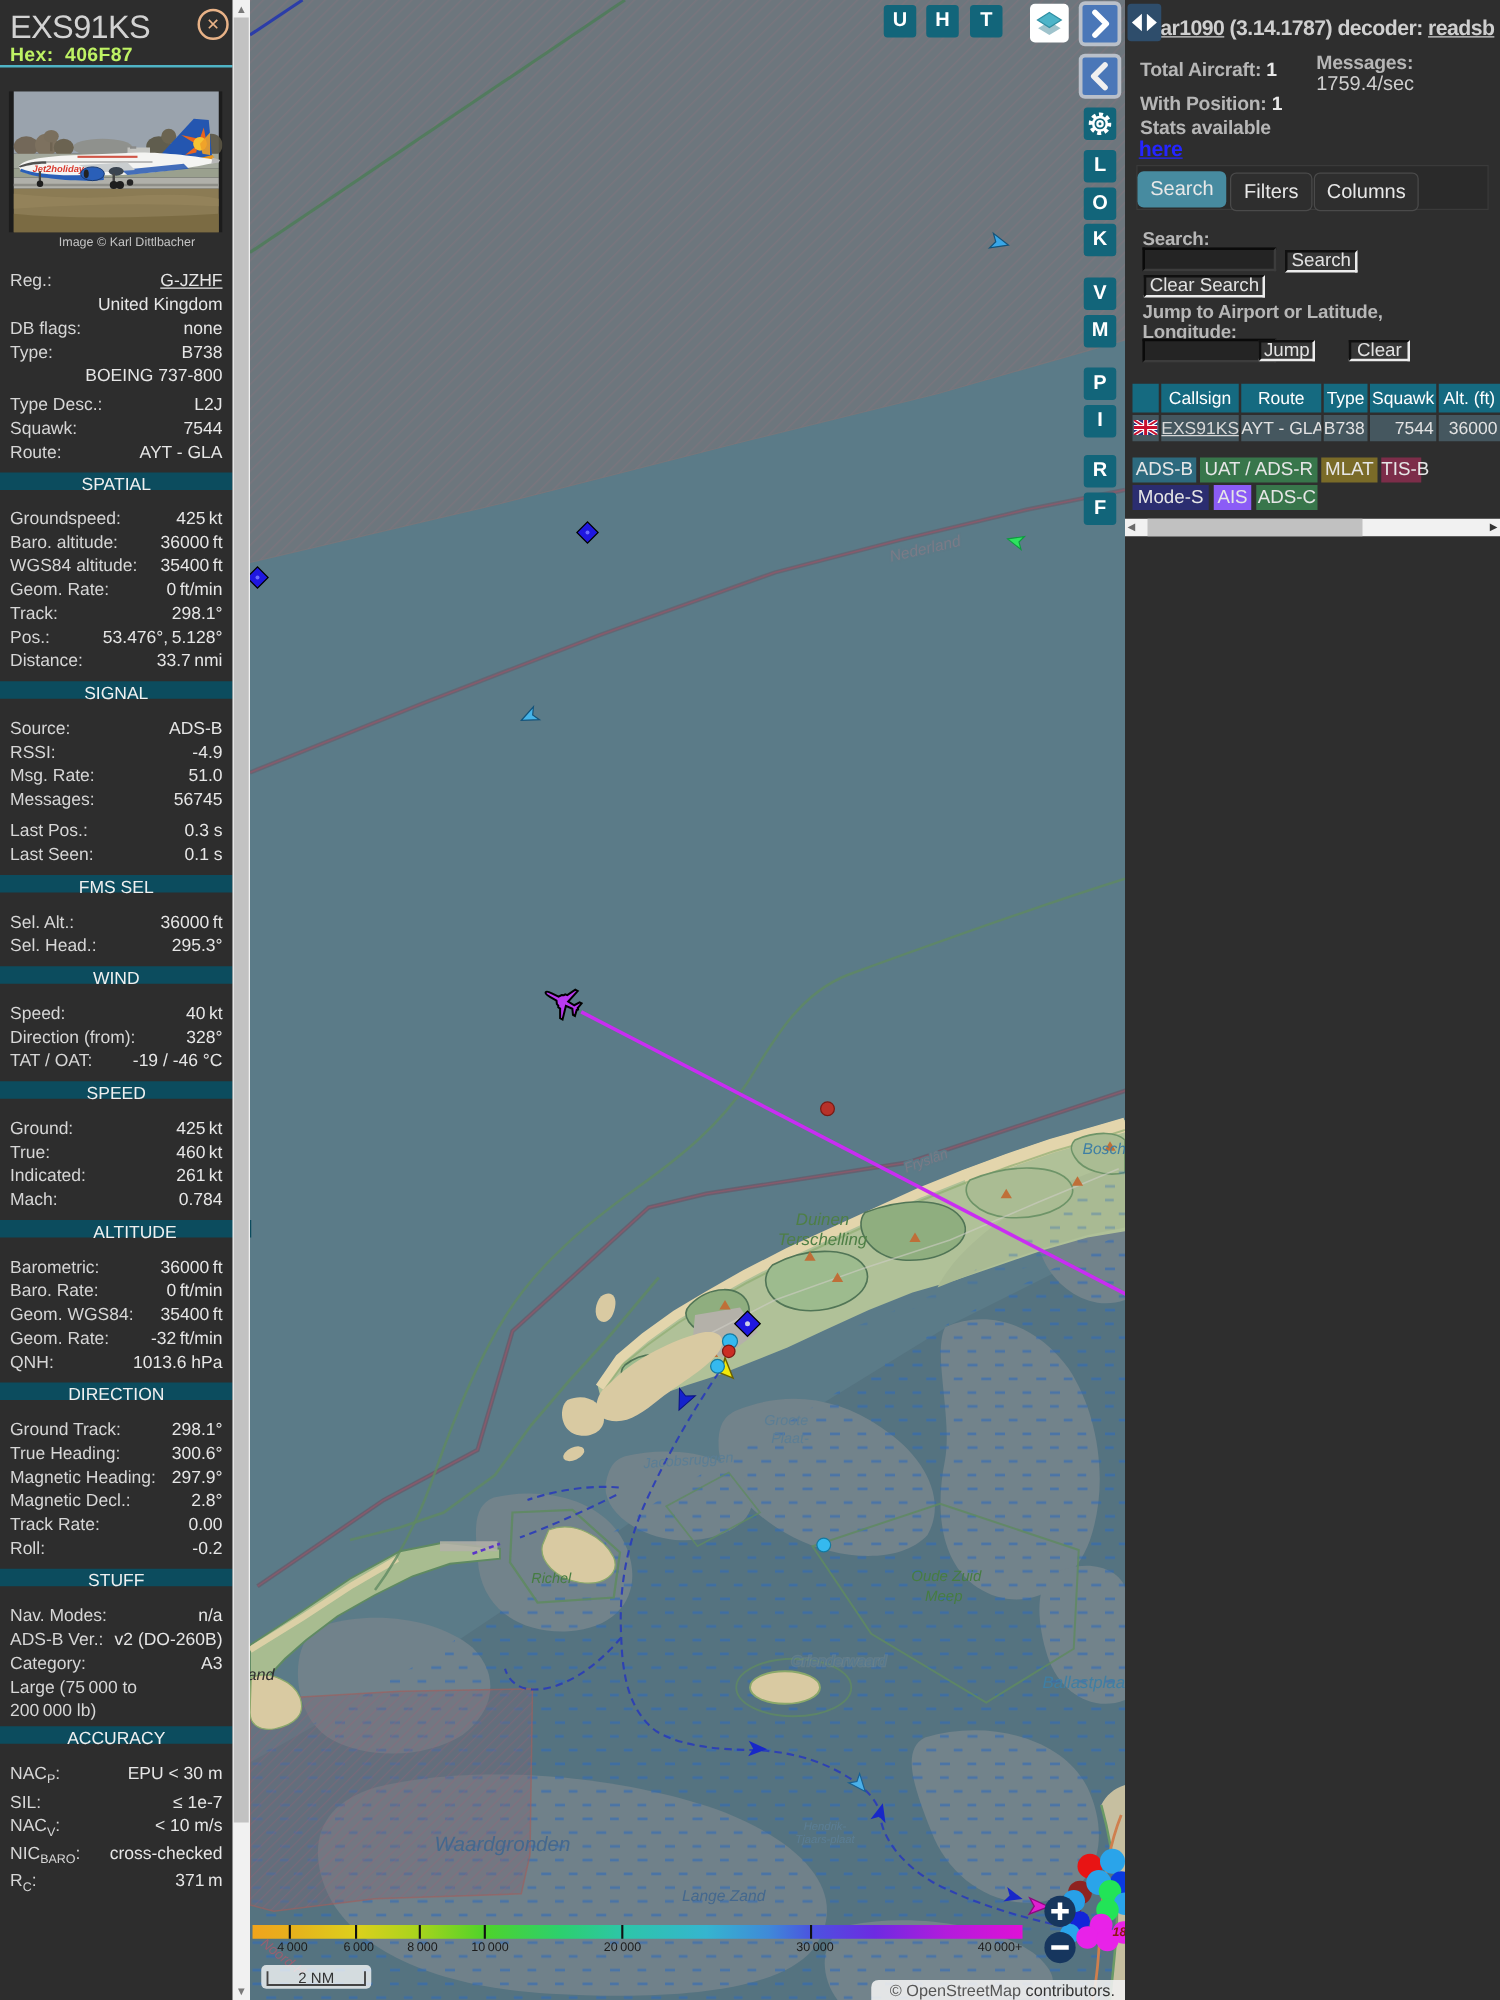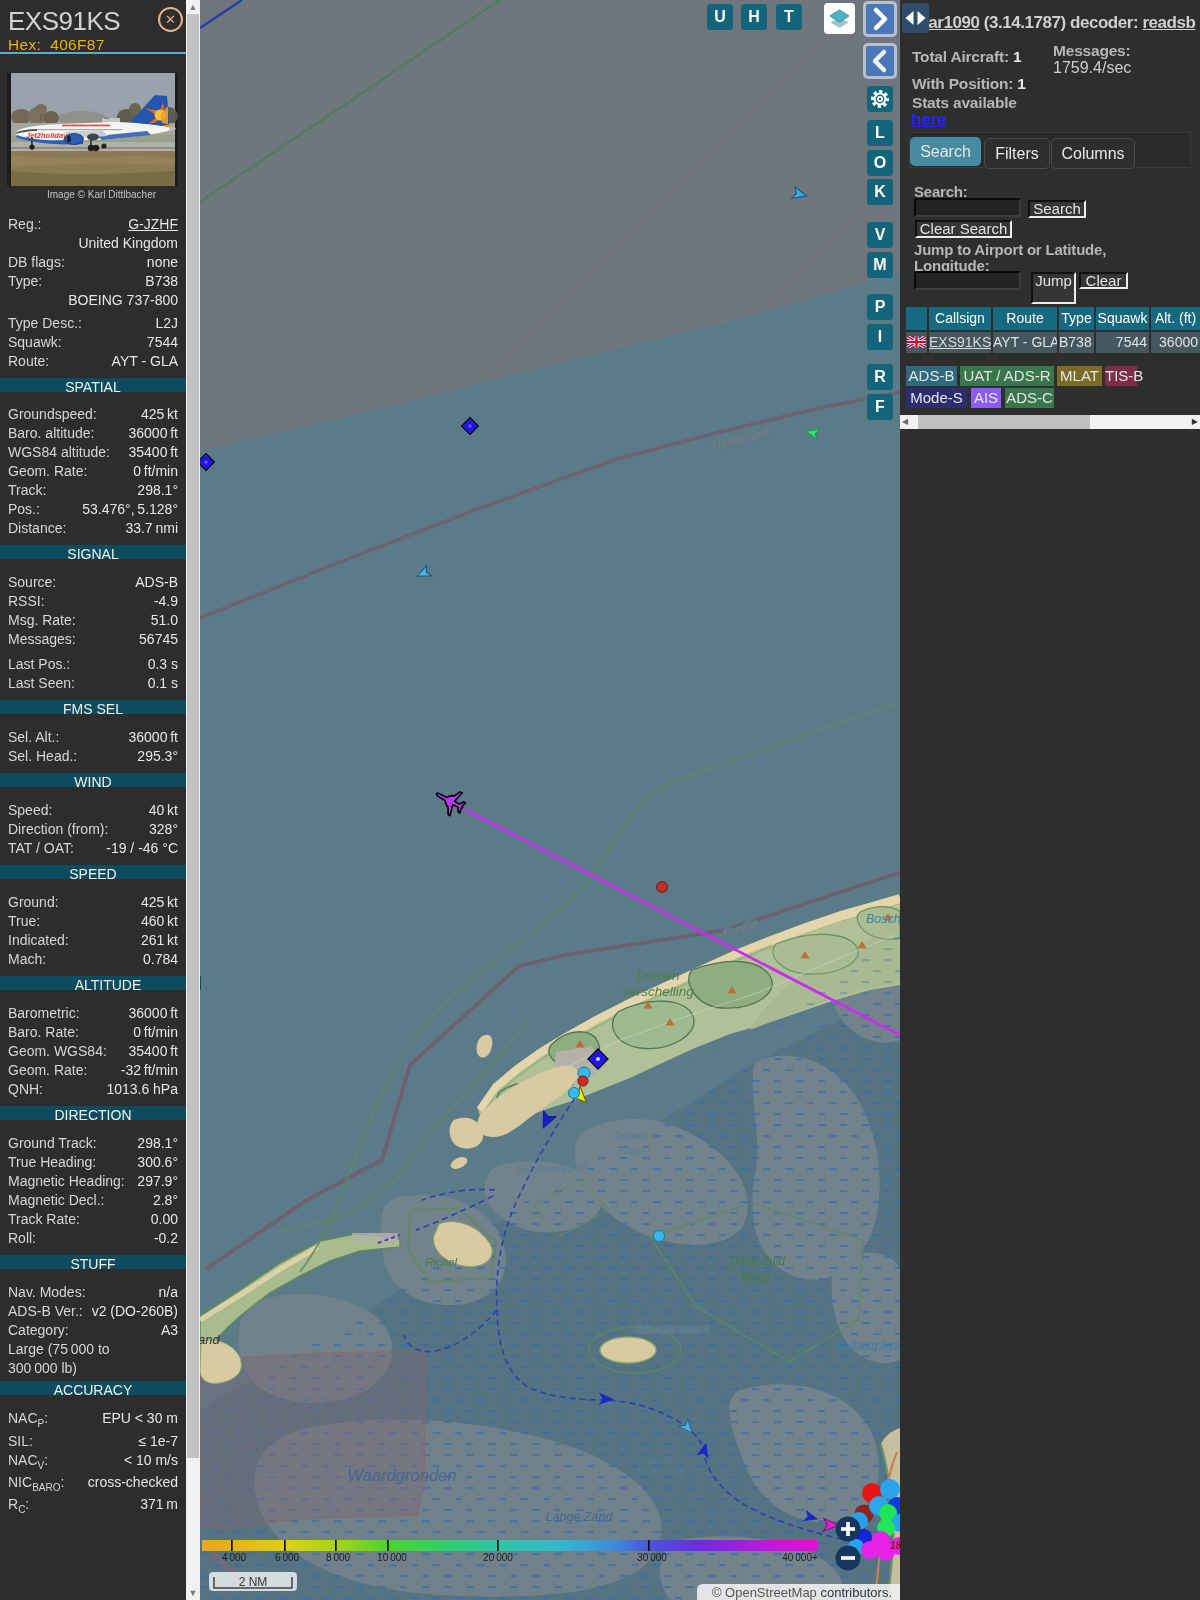--- a/index.html
+++ b/index.html
@@ -5,21 +5,21 @@
 html,body{margin:0;padding:0;width:1200px;height:1600px;overflow:hidden;background:#2e2e2e;font-family:"Liberation Sans",sans-serif;}
 #page{position:relative;width:1200px;height:1600px;}
 #sidebar{position:absolute;left:0;top:0;width:186px;height:1600px;background:#2d2d2d;color:#c8c8c8;}
 #lscroll{position:absolute;left:186px;top:0;width:14px;height:1600px;background:#f1f1f1;}
 #map{position:absolute;left:200px;top:0;width:700px;height:1600px;background:#5b7b88;overflow:hidden;}
 #rpanel{position:absolute;left:900px;top:0;width:300px;height:1600px;background:#2e2e2e;overflow:hidden;}
 .abs{position:absolute;}
 
 #title{position:absolute;left:8px;top:6px;font-size:26px;color:#d2d2d2;letter-spacing:-0.5px;}
 #closeb{position:absolute;left:158px;top:7px;width:21px;height:21px;border:2px solid #e8b287;border-radius:50%;color:#e8b287;text-align:center;line-height:21px;font-size:13px;}
-#hexline{position:absolute;left:8px;top:36px;font-size:15.5px;font-weight:normal;color:#eab308;letter-spacing:0.3px;}
+#hexline{position:absolute;left:8px;top:36px;font-size:15.5px;font-weight:bold;color:#bef264;letter-spacing:0.3px;}
 #teal-hr{position:absolute;left:0px;top:52px;width:186px;height:2px;background:#4fb3c5;}
 #photo{position:absolute;left:7px;top:73px;width:171px;height:113px;}
 #photocap{position:absolute;left:7px;top:189px;font-size:10px;color:#c4c4c4;margin-left:40px;}
 .srow{position:absolute;left:8px;width:170px;font-size:14px;color:#d6d6d6;}
 .srow .lab{float:left;}
 .srow .val{float:right;color:#e6e6e6;}
 .shead{position:absolute;left:0;width:186px;height:14px;background:#0c4c5e;color:#f0f0f0;text-align:center;font-size:14px;line-height:18px;}
 .und{text-decoration:underline;}
 sub{font-size:10px;}
 #learn{position:absolute;left:4px;top:1532px;width:178px;text-align:center;font-size:14px;color:#bdbdbd;line-height:19px;}
@@ -569,21 +569,21 @@
         <span class="val">v2 (DO-260B)</span>
       </div>
     <div class="srow" style="top:1322px;">
         <span class="lab">Category:</span>
         <span class="val">A3</span>
       </div>
     <div class="srow" style="top:1341px;">
         <span class="lab">Large (75 000 to</span>
       </div>
     <div class="srow" style="top:1360px;">
-        <span class="lab">300 000 lb)</span>
+        <span class="lab">200 000 lb)</span>
       </div>
     <div class="shead" style="top:1381px;">ACCURACY</div>
     <div class="srow" style="top:1410px;">
         <span class="lab">NAC<sub>P</sub>:</span>
         <span class="val">EPU &lt; 30 m</span>
       </div>
     <div class="srow" style="top:1433px;">
         <span class="lab">SIL:</span>
         <span class="val">≤ 1e-7</span>
       </div>
@@ -621,21 +621,21 @@
     <div style="position:absolute;left:909px;top:132px;width:282px;height:36px;background:#2a2a2a;border:1px solid #3a3a3a;box-sizing:border-box;"></div>
     <div class="tab" style="left:910px;top:137px;width:71px;background:#478ba0;border-radius:5px;">Search</div>
     <div class="tab" style="left:984px;top:138px;width:64px;background:#2e2e2e;border:1px solid #4a4a4a;border-radius:5px;">Filters</div>
     <div class="tab" style="left:1051px;top:138px;width:82px;background:#2e2e2e;border:1px solid #4a4a4a;border-radius:5px;">Columns</div>
     <div class="rb" style="left:914px;top:184px;font-size:15px;">Search:</div>
     <div class="inp" style="left:914px;top:198px;width:103px;height:15px;"></div>
     <div class="btn3d" style="left:1028px;top:200px;width:58px;height:18px;line-height:14px;">Search</div>
     <div class="btn3d" style="left:915px;top:220px;width:97px;height:18px;line-height:14px;">Clear Search</div>
     <div class="rb" style="left:914px;top:242px;font-size:15px;line-height:15.5px;">Jump to Airport or Latitude,<br>Longitude:</div>
     <div class="inp" style="left:914px;top:271px;width:103px;height:15px;"></div>
-    <div class="btn3d" style="left:1031px;top:272px;width:45px;height:32px;line-height:13px;">Jump</div>
+    <div class="btn3d" style="left:1007px;top:272px;width:45px;height:17px;line-height:13px;">Jump</div>
     <div class="btn3d" style="left:1079px;top:272px;width:49px;height:17px;line-height:13px;">Clear</div>
     <div class="thc" style="left:906px;top:307px;width:21px;"></div>
     <div class="thc" style="left:929px;top:307px;width:62px;">Callsign</div>
     <div class="thc" style="left:993px;top:307px;width:64px;">Route</div>
     <div class="thc" style="left:1059px;top:307px;width:35px;">Type</div>
     <div class="thc" style="left:1096px;top:307px;width:53px;">Squawk</div>
     <div class="thc" style="left:1151px;top:307px;width:49px;">Alt. (ft)</div>
     <div class="tdc" style="left:906px;top:332px;width:21px;"><svg width="19" height="12" style="margin:4px 1px;" viewBox="0 0 19 12">
           <rect width="19" height="12" fill="#23307c"></rect>
           <path d="M0,0 L19,12 M19,0 L0,12" stroke="#fff" stroke-width="3.4"></path>

